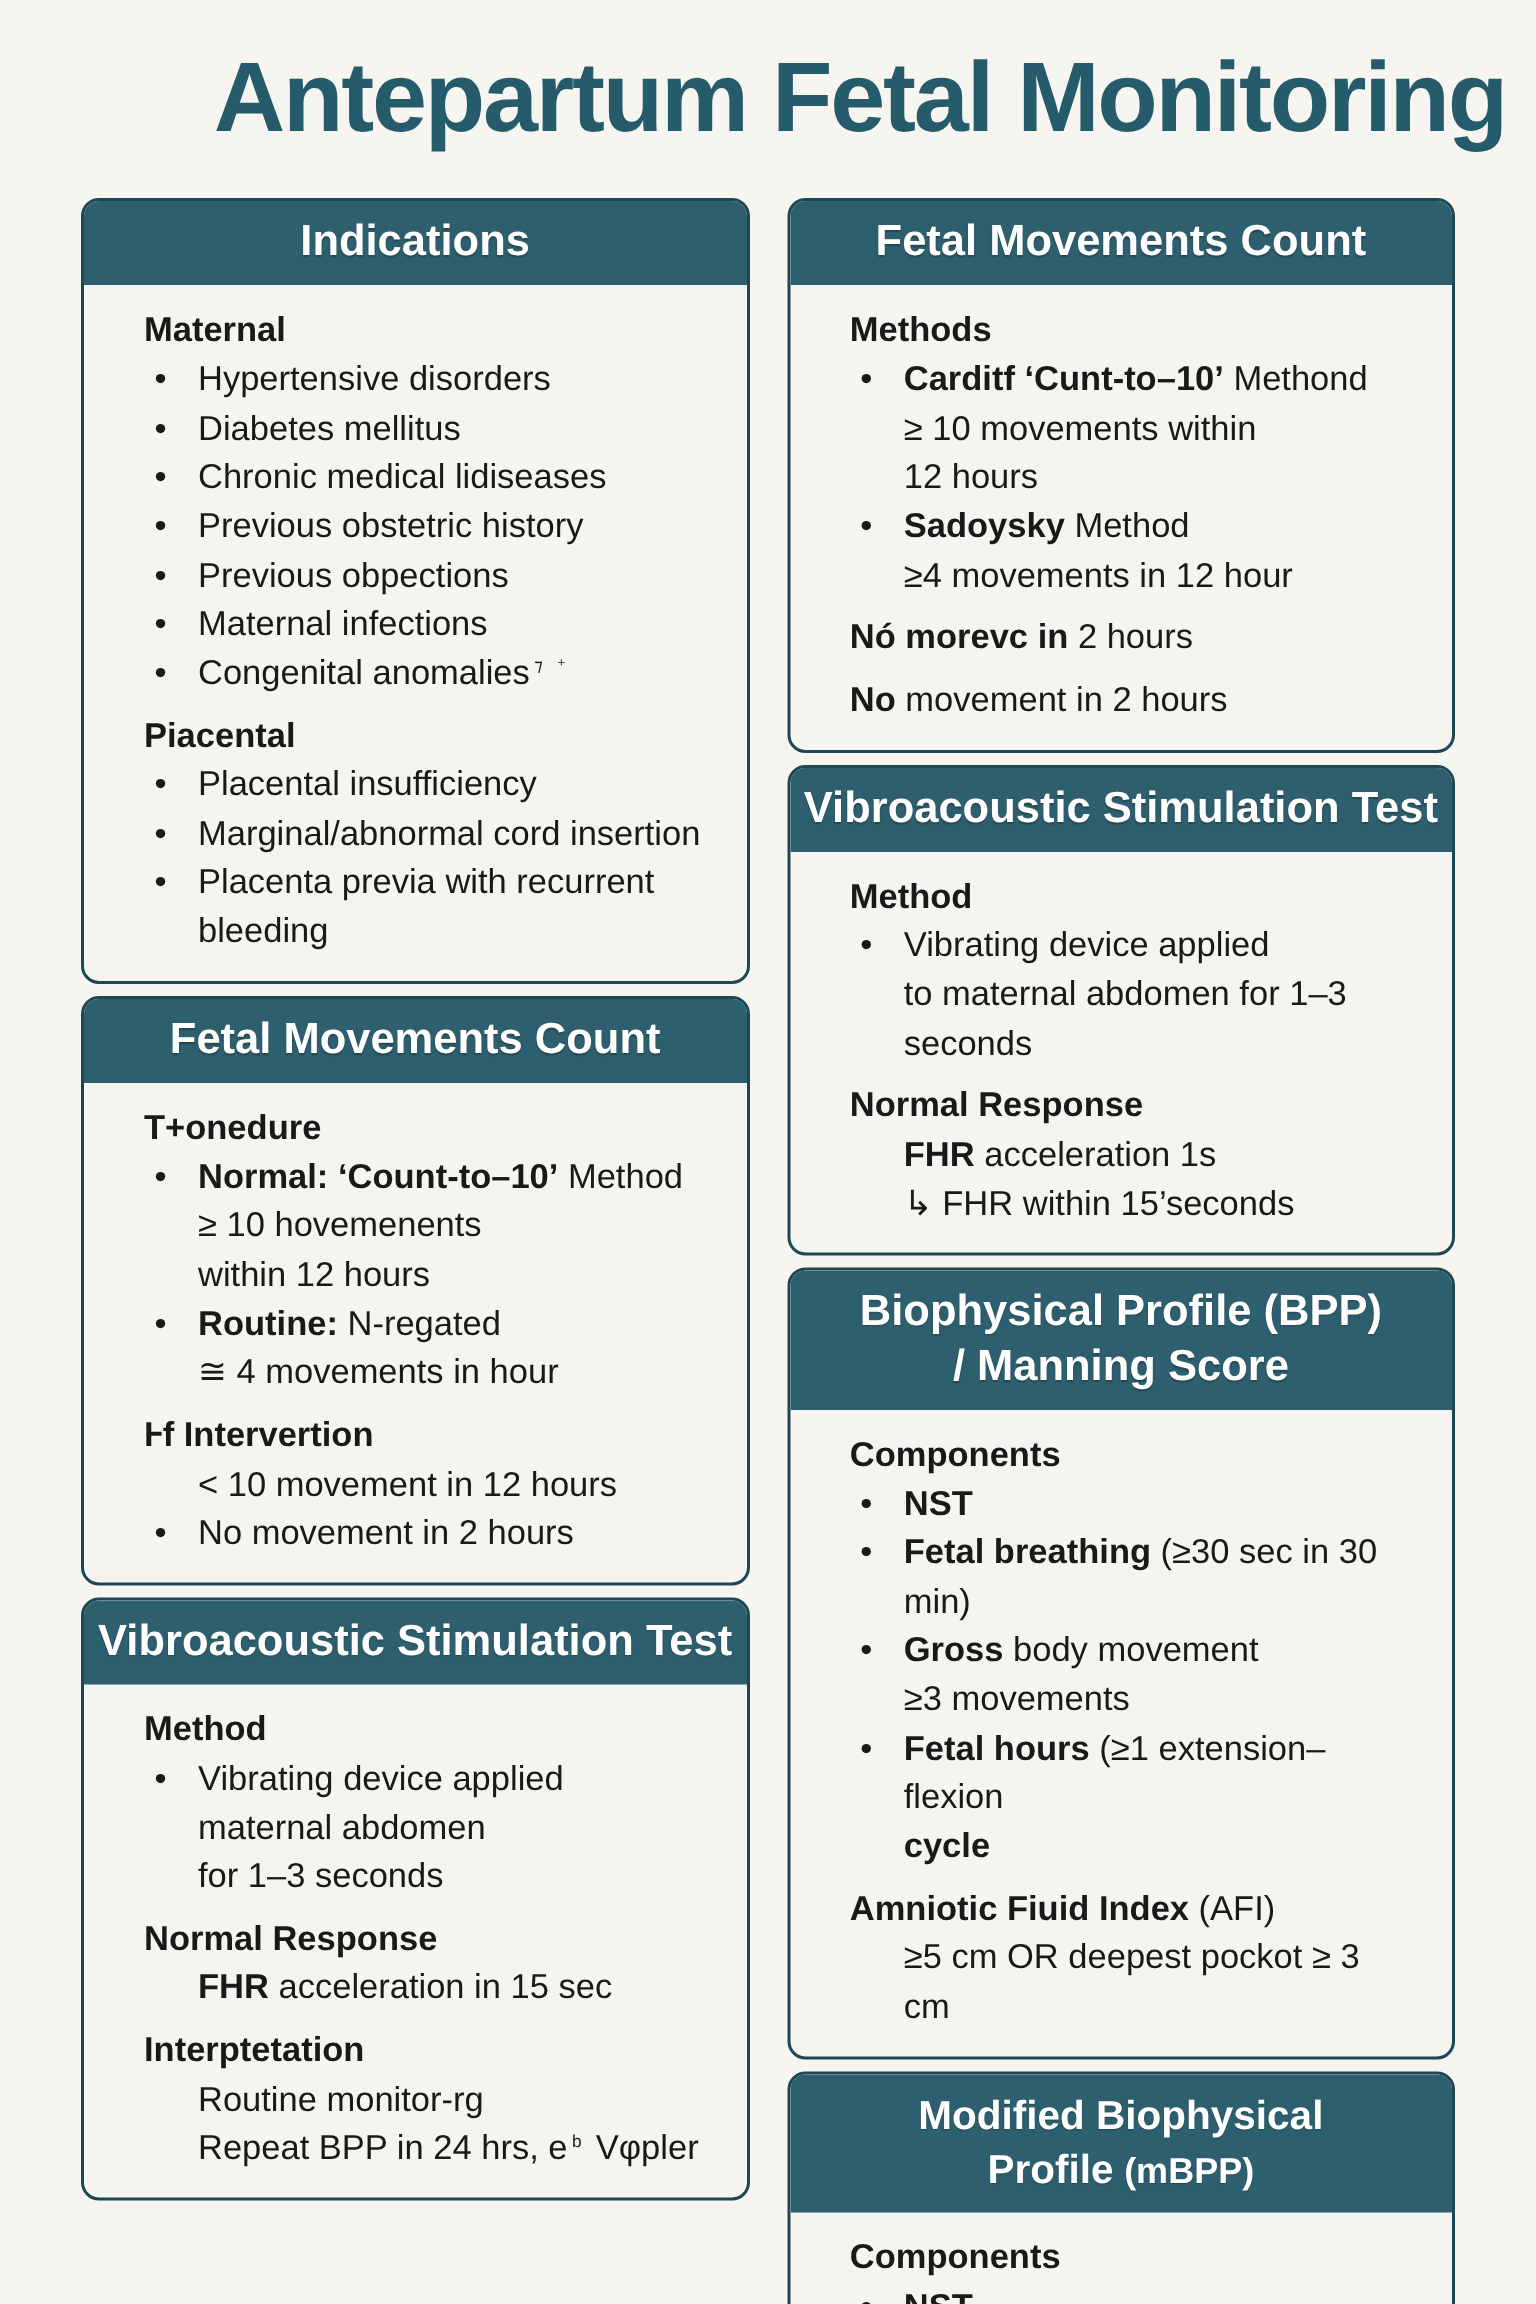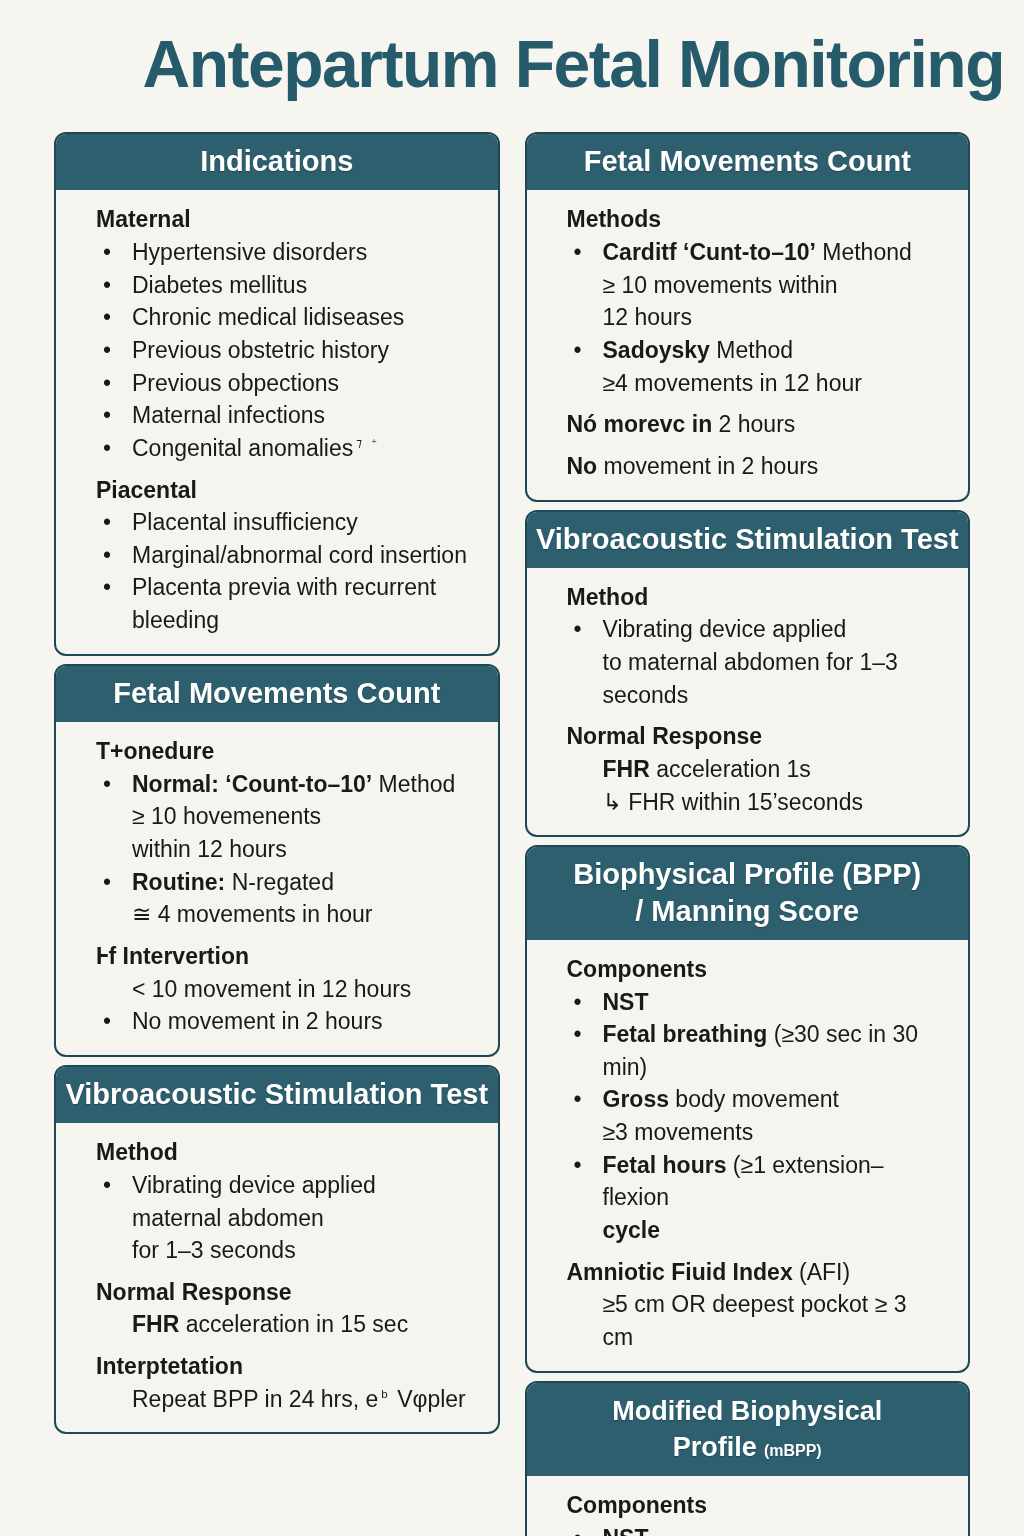--- a/index.html
+++ b/index.html
@@ -44,21 +44,21 @@
     color: #ffffff;
     font-weight: bold;
     text-align: center;
     font-size: 29px;
     line-height: 1.25;
     padding: 9px 8px 11px;
     text-shadow: 0 1px 1px rgba(0,0,0,0.25);
   }
   .card-header .ht2 { display: block; }
   .card-header .ht2:empty, .card-header .hsuffix:empty { display: none; }
-  .card-header .hsuffix { font-size: 16px; margin-left: 7px; }
+  .card-header .hsuffix { font-size: 24px; margin-left: 7px; }
   .card--compact-header .ht { font-size: 27px; }
   .card-body {
     padding: 13px 26px 17px 40px;
     font-size: 23px;
     line-height: 1.42;
   }
   .row.heading { margin-top: 9px; }
   .row.heading:first-child { margin-top: 0; }
   .row.bullet { display: flex; align-items: flex-start; }
   .row.bullet .dot { flex: 0 0 36px; padding-left: 7px; }
@@ -161,20 +161,21 @@
           <div class="row heading"><span class="content"><b>Method</b></span></div>
           <div class="row bullet">
             <span class="dot">•</span>
             <span class="content">Vibrating device applied</span>
           </div>
           <div class="row subline"><span class="content">maternal abdomen</span></div>
           <div class="row subline"><span class="content">for 1–3 seconds</span></div>
           <div class="row heading"><span class="content"><b>Normal Response</b></span></div>
           <div class="row line"><span class="content"><b>FHR</b> acceleration in 15 sec</span></div>
           <div class="row heading"><span class="content"><b>Interptetation</b></span></div>
+          <div class="row line"><span class="content">Routine monitor-rg</span></div>
           <div class="row line"><span class="content">Repeat BPP in 24 hrs, e<sup>b</sup> Vφpler</span></div>
         </div>
     </div>
 
   </div>
 
   <div class="col">
 
     <div class="card">
       <div class="card-header">

